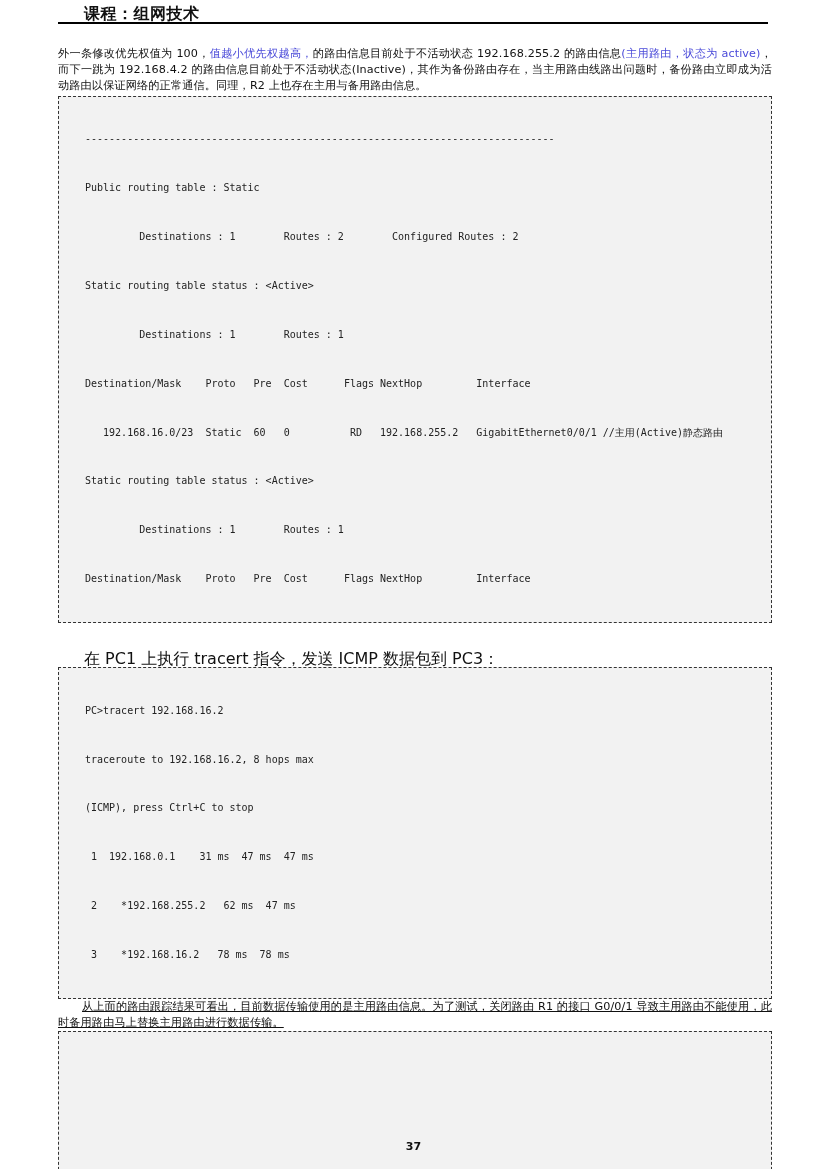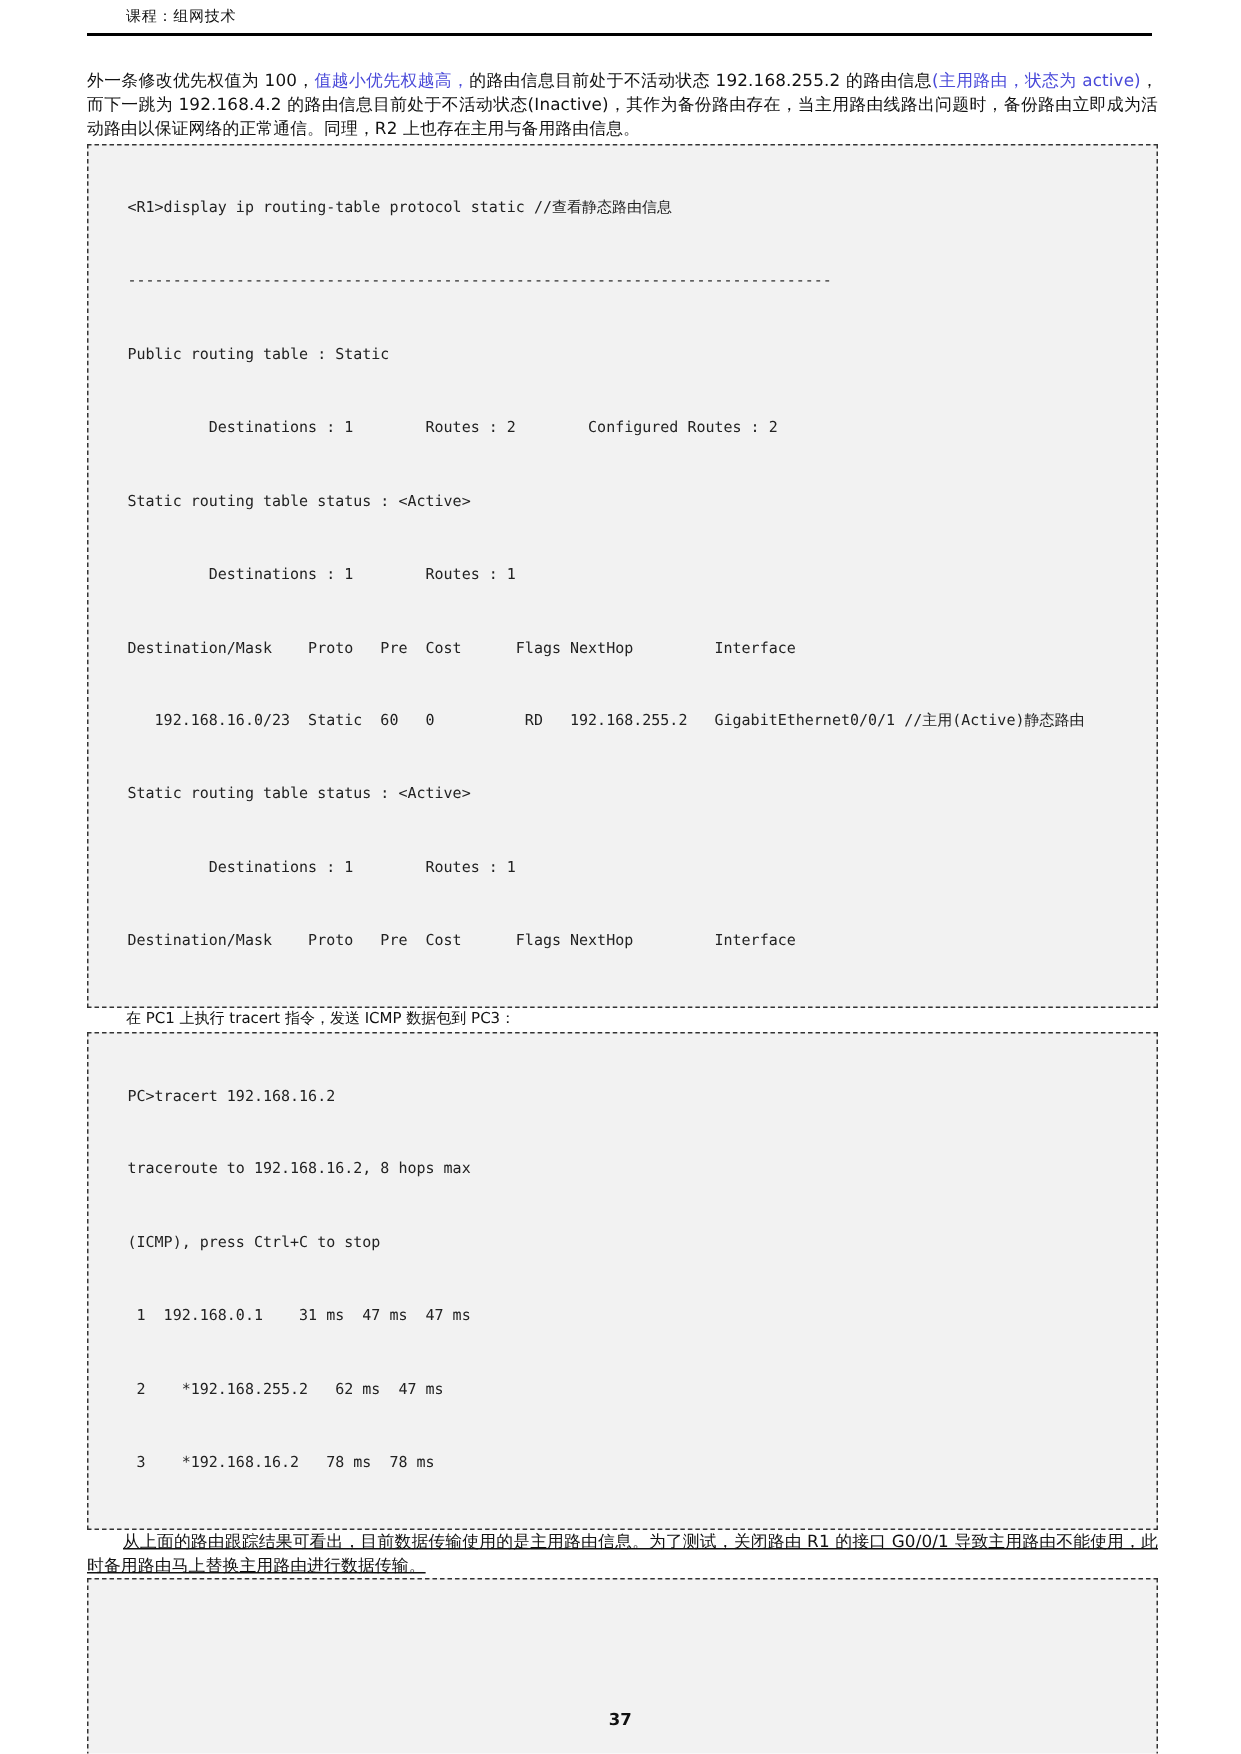--- a/index.html
+++ b/index.html
@@ -6,21 +6,21 @@
   body {
     width: 827px; height: 1169px; position: relative; overflow: hidden;
     font-family: "DejaVu Sans", "Liberation Sans", sans-serif;
     color: #111;
   }
   .header {
     position: absolute; left: 58px; top: 0; width: 710px; height: 22px;
     border-bottom: 2px solid #000;
   }
   .header-title {
-    position: absolute; left: 26px; top: 4px; font-size: 10px; letter-spacing: 0.5px;
+    position: absolute; left: 26px; top: 4px; font-size: 16px; letter-spacing: 0.5px; font-weight: bold;
   }
   .page {
     position: absolute; left: 58px; top: 46px; width: 714px;
   }
   .para {
     font-size: 11.2px; line-height: 16.2px; margin: 0; text-align: justify;
     letter-spacing: 0.1px;
   }
   .para.indent { text-indent: 24px; text-decoration: underline; }
   .blue { color: #4a4ad9; }
@@ -30,40 +30,39 @@
     padding: 2px 0 2px 26px;
     font-family: "DejaVu Sans Mono", "Liberation Mono", monospace;
     font-size: 10px;
     line-height: 16.3px;
     white-space: pre;
     color: #222;
     letter-spacing: 0px;
   }
   .code-line { display: block; height: 16.3px; }
   .between {
-    font-size: 10px; line-height: 16px; padding-left: 26px;
+    font-size: 16px; line-height: 16px; padding-left: 26px; margin-top: 28px;
   }
   .footer-page {
     position: absolute; left: 0; width: 827px; top: 1140px;
     text-align: center; font-size: 11px; font-weight: bold;
   }
 </style>
 </head>
 <body>
 
 <div class="header">
   <span class="header-title">课程：组网技术</span>
 </div>
 
 <div class="page">
 
   <p class="para"><span>外一条修改优先权值为 100，</span><span class="blue">值越小优先权越高，</span><span>的路由信息目前处于不活动状态 192.168.255.2 的路由信息</span><span class="blue">(主用路由，状态为 active)</span><span>，而下一跳为 192.168.4.2 的路由信息目前处于不活动状态(Inactive)，其作为备份路由存在，当主用路由线路出问题时，备份路由立即成为活动路由以保证网络的正常通信。同理，R2 上也存在主用与备用路由信息。</span></p>
 
   <div class="code-box" style="margin-top:1px;">
-    <span class="code-line">&lt;R1&gt;display ip routing-table protocol static //查看静态路由信息</span>
     <span class="code-line">------------------------------------------------------------------------------</span>
     <span class="code-line">Public routing table : Static</span>
     <span class="code-line">         Destinations : 1        Routes : 2        Configured Routes : 2</span>
     <span class="code-line">Static routing table status : &lt;Active&gt;</span>
     <span class="code-line">         Destinations : 1        Routes : 1</span>
     <span class="code-line">Destination/Mask    Proto   Pre  Cost      Flags NextHop         Interface</span>
     <span class="code-line">   192.168.16.0/23  Static  60   0          RD   192.168.255.2   GigabitEthernet0/0/1 //主用(Active)静态路由</span>
     <span class="code-line">Static routing table status : &lt;Active&gt;</span>
     <span class="code-line">         Destinations : 1        Routes : 1</span>
     <span class="code-line">Destination/Mask    Proto   Pre  Cost      Flags NextHop         Interface</span>

